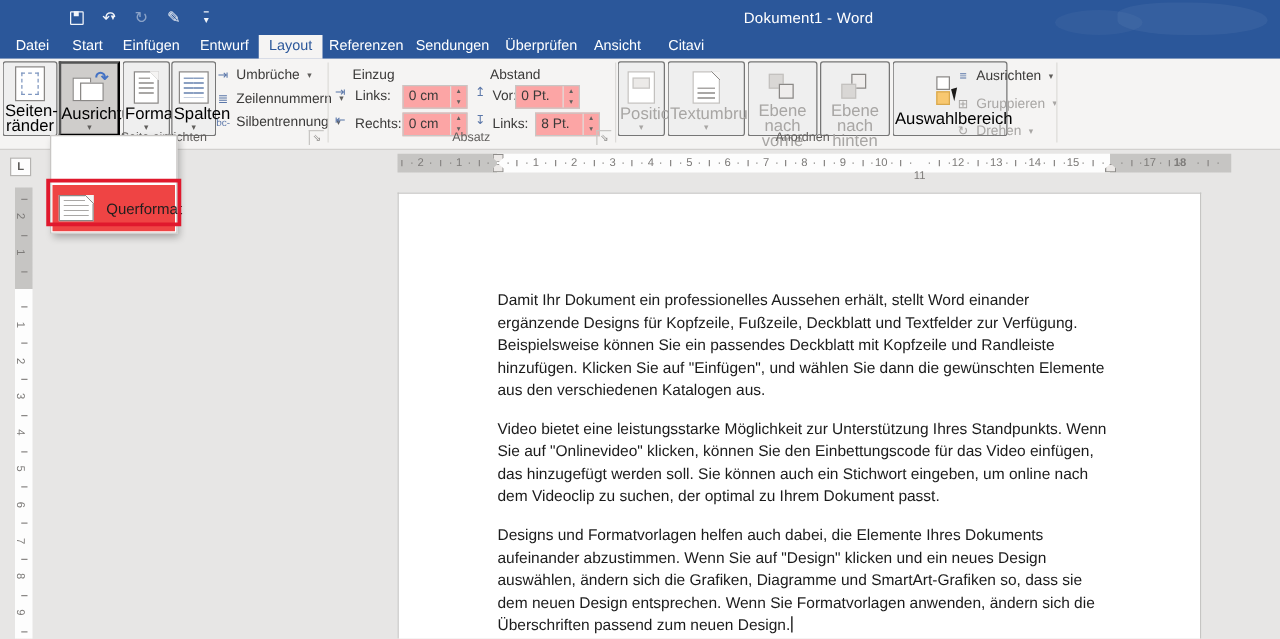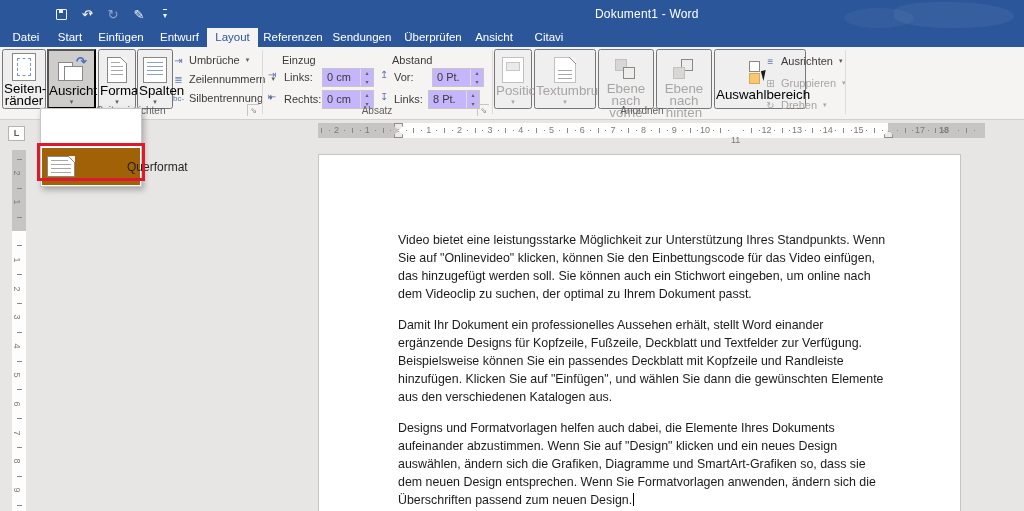--- a/index.html
+++ b/index.html
@@ -53,21 +53,21 @@
   .orient-back { position:absolute; left:0; top:4px; width:15px; height:19px; background:#fff; border:1px solid #8a8886; }
   .orient-front { position:absolute; left:6px; top:8px; width:19px; height:15px; background:#fff; border:1px solid #8a8886; }
   .orient-arrow { position:absolute; right:-2px; top:-4px; color:#4472c4; font-size:13px; font-weight:bold; }
 
   .smallrow { position:absolute; left:172px; width:88px; height:18px; display:flex; align-items:center; gap:4px; cursor:pointer; white-space:nowrap; }
   .smicon { color:#5b77a9; font-size:10px; width:13px; text-align:center; flex:none; }
 
   
   .flabel { position:absolute; font-size:11px; color:#3b3a39; }
   .ficon { position:absolute; color:#5b77a9; font-size:10px; }
-  .spinfield { position:absolute; width:52px; height:19px; background:#c4b5fd; border:1px solid #c8c6c4; display:flex; cursor:text; }
+  .spinfield { position:absolute; width:52px; height:19px; background:#fca5a5; border:1px solid #c8c6c4; display:flex; cursor:text; }
   .spinval { flex:1; font-size:11px; line-height:17px; padding-left:4px; }
   .spinbtns { width:13px; border-left:1px solid #e0dedc; display:flex; flex-direction:column; }
   .spinbtns span { flex:1; font-size:6px; line-height:8px; text-align:center; color:#605e5c; cursor:pointer; }
 
   
   .sq { position:absolute; width:12px; height:12px; background:#d9d7d5; border:1px solid #c3c1bf; }
   .sqw { background:#fff; border:1px solid #8a8886; }
   .sq.amber { background:#f8c870; border-color:#d8a84e; }
   .pointer { position:absolute; width:0; height:0; border-left:5px solid #1b1a19; border-right:4px solid transparent; border-bottom:10px solid transparent; transform:rotate(-15deg); }
   .posicon { width:22px; height:26px; background:#fff; border:1px solid #c3c1bf; position:relative; }
@@ -94,21 +94,21 @@
 
   .page { position:absolute; left:318px; top:154px; width:643px; height:357px; background:#fff; border:1px solid #c6c5c3; border-bottom:none; }
   .textblock { position:absolute; left:79px; top:76px; width:492px; font-size:12.4px; line-height:18px; color:#1b1b1b; }
   .textblock p { margin-bottom:13px; }
   .caretbar { display:inline-block; width:1px; height:13px; background:#000; vertical-align:-2px; margin-left:1px; }
 
   
   .ddown { position:absolute; left:40px; top:108px; width:102px; height:79px; background:#fff; border:1px solid #c8c6c4; box-shadow:2px 3px 6px rgba(0,0,0,.28); z-index:40; }
   .dditem { position:absolute; left:1px; right:1px; height:37px; display:flex; align-items:center; cursor:pointer; }
   .dditem .lab { font-size:12px; color:#3c3b39; margin-left:8px; }
-  .dditem.hot { background:#a16207;gap:42px; }
+  .dditem.hot { background:#ef4444; }
   .dditem.hot .lab { color:#201f1e; }
   .iconbox { width:32px; height:32px; margin-left:3px; display:flex; align-items:center; justify-content:center; flex:none; }
   .iconbox.sel { background:#c9c7c5; }
   .redbox { position:absolute; left:37px; top:143px; width:108px; height:38px; border:3px solid #e0182d; z-index:50; pointer-events:none; }
 </style>
 </head>
 <body>
 
 <div class="titlebar">
   <div class="deco1"></div>
@@ -230,21 +230,21 @@
   <div class="spinfield" style="left:322px;top:43px">
     <span class="spinval">0 cm</span>
     <span class="spinbtns">
         <span>▴</span>
         <span>▾</span>
       </span>
   </div>
 
   <span class="ficon" style="left:380px;top:22px">↥</span>
   <span class="flabel" style="left:394px;top:24px">Vor:</span>
-  <div class="spinfield" style="left:432px;top:21px">
+  <div class="spinfield" style="left:412px;top:21px">
     <span class="spinval">0 Pt.</span>
     <span class="spinbtns">
         <span>▴</span>
         <span>▾</span>
       </span>
   </div>
 
   <span class="ficon" style="left:380px;top:44px">↧</span>
   <span class="flabel" style="left:394px;top:46px">Links:</span>
   <div class="spinfield" style="left:428px;top:43px">
@@ -446,22 +446,22 @@
     <span class="vtick" style="top: 210.6px;"></span>
     <span class="vtick" style="top: 239.4px;"></span>
     <span class="vtick" style="top: 268.2px;"></span>
     <span class="vtick" style="top: 297px;"></span>
     <span class="vtick" style="top: 325.8px;"></span>
     <span class="vtick" style="top: 354.6px;"></span>
   </div>
 
 <div class="page">
   <div class="textblock">
+    <p>Damit Ihr Dokument ein professionelles Aussehen erhält, stellt Word einander ergänzende Designs für Kopfzeile, Fußzeile, Deckblatt und Textfelder zur Verfügung. Beispielsweise können Sie ein passendes Deckblatt mit Kopfzeile und Randleiste hinzufügen. Klicken Sie auf "Einfügen", und wählen Sie dann die gewünschten Elemente aus den verschiedenen Katalogen aus.</p>
     <p>Video bietet eine leistungsstarke Möglichkeit zur Unterstützung Ihres Standpunkts. Wenn Sie auf "Onlinevideo" klicken, können Sie den Einbettungscode für das Video einfügen, das hinzugefügt werden soll. Sie können auch ein Stichwort eingeben, um online nach dem Videoclip zu suchen, der optimal zu Ihrem Dokument passt.</p>
-    <p>Damit Ihr Dokument ein professionelles Aussehen erhält, stellt Word einander ergänzende Designs für Kopfzeile, Fußzeile, Deckblatt und Textfelder zur Verfügung. Beispielsweise können Sie ein passendes Deckblatt mit Kopfzeile und Randleiste hinzufügen. Klicken Sie auf "Einfügen", und wählen Sie dann die gewünschten Elemente aus den verschiedenen Katalogen aus.</p>
     <p><span>Designs und Formatvorlagen helfen auch dabei, die Elemente Ihres Dokuments aufeinander abzustimmen. Wenn Sie auf "Design" klicken und ein neues Design auswählen, ändern sich die Grafiken, Diagramme und SmartArt-Grafiken so, dass sie dem neuen Design entsprechen. Wenn Sie Formatvorlagen anwenden, ändern sich die Überschriften passend zum neuen Design.</span><span class="caretbar"></span></p>
   </div>
 </div>
 
 <div class="ddown">
   <div class="dditem hot" style="top:39px">
     <span class="iconbox">
         <span class="pg dogear" style="width:28px;height:21px">
           <span class="plines" style="top:3px;height:13px"></span>
         </span>

